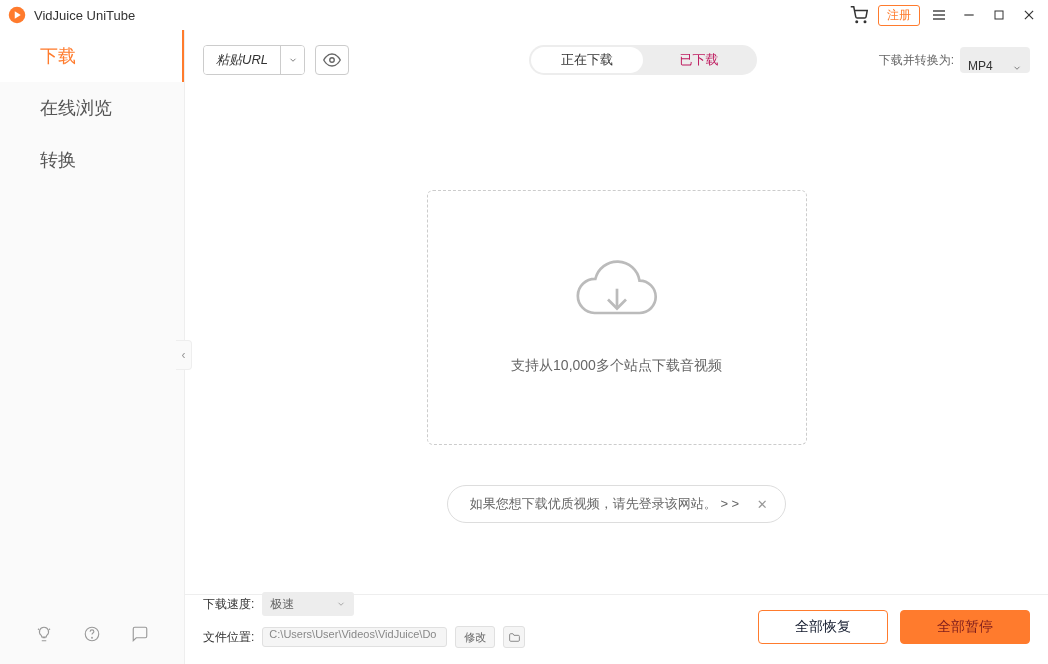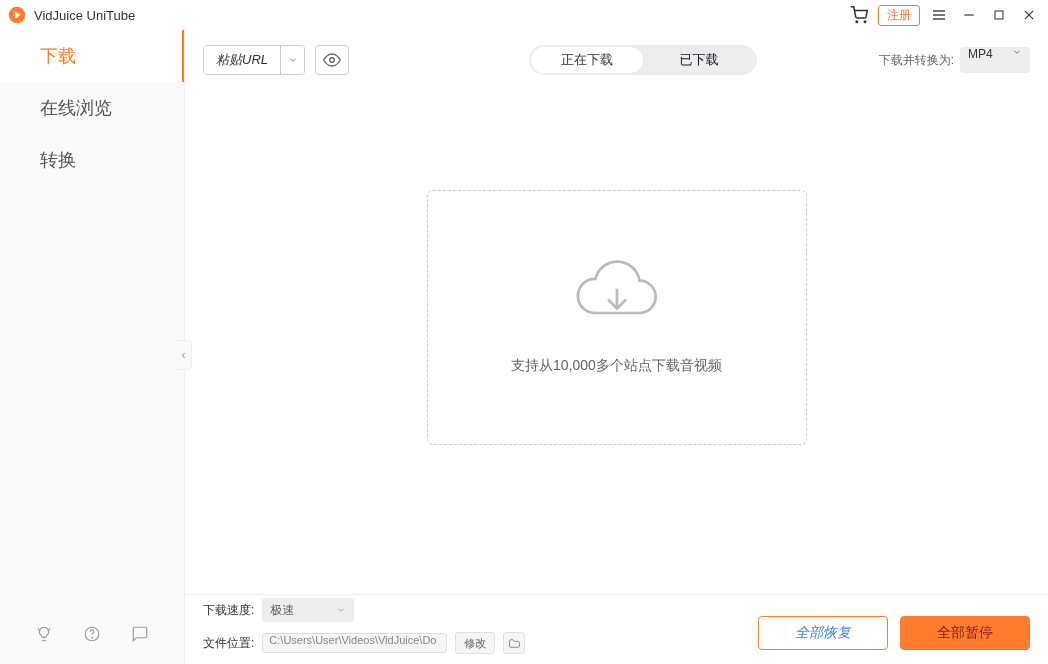--- a/index.html
+++ b/index.html
@@ -19,41 +19,41 @@
 .side-footer { margin-top: auto; height: 58px; display: flex; align-items: center; justify-content: space-around; padding: 0 20px; }
 .side-footer .icon { cursor: pointer; }
 .side-collapse { position: absolute; right: -8px; top: 310px; width: 16px; height: 30px; display: flex; align-items: center; justify-content: center; cursor: pointer; background: #fafafa; border: 1px solid #eee; border-left: none; border-radius: 0 4px 4px 0; font-size: 12px; color: #999; }
 .main { flex: 1; display: flex; flex-direction: column; }
 .toolbar { height: 60px; display: flex; align-items: center; padding: 0 18px; }
 .paste-group { display: flex; align-items: center; border: 1px solid #ccc; border-radius: 4px; height: 30px; overflow: hidden; }
 .paste-btn { padding: 0 12px; height: 28px; display: flex; align-items: center; font-size: 13px; color: #333; background: #fff; border: none; cursor: pointer; font-style: italic; }
 .paste-dd { width: 24px; height: 28px; border-left: 1px solid #ccc; display: flex; align-items: center; justify-content: center; cursor: pointer; background: #fff; }
 .eye-btn { margin-left: 10px; width: 34px; height: 30px; border: 1px solid #ccc; border-radius: 4px; display: flex; align-items: center; justify-content: center; cursor: pointer; background: #fff; }
 .tab-switch { margin-left: 180px; width: 228px; height: 30px; background: #ededed; border-radius: 16px; display: flex; align-items: center; padding: 2px; }
-.tab-btn { flex: 1; height: 26px; border-radius: 14px; display: flex; align-items: center; justify-content: center; font-size: 13px; color: #0f172a; cursor: pointer; }
+.tab-btn { flex: 1; height: 26px; border-radius: 14px; display: flex; align-items: center; justify-content: center; font-size: 13px; color: #be185d; cursor: pointer; }
 .tab-btn.active { background: #fff; color: #333; }
 .convert-area { margin-left: auto; display: flex; align-items: center; gap: 6px; }
 .convert-label { font-size: 12px; color: #666; }
-.convert-select { width: 70px; height: 26px; background: #ededed; border-radius: 4px; display: flex; align-items: flex-start; justify-content: space-between; padding: 0 8px; font-size: 12px; cursor: pointer; }
+.convert-select { width: 70px; height: 26px; background: #ededed; border-radius: 4px; display: flex; align-items: flex-end; justify-content: space-between; padding: 0 8px; font-size: 12px; cursor: pointer; }
 .content { flex: 1; display: flex; flex-direction: column; align-items: center; position: relative; }
 .dropzone { margin-top: 100px; width: 380px; height: 255px; border: 1.5px dashed #ccc; border-radius: 6px; display: flex; flex-direction: column; align-items: center; justify-content: center; }
 .drop-text { margin-top: 24px; font-size: 14px; color: #666; }
 .hint-pill { margin-top: 40px; height: 38px; border: 1px solid #ddd; border-radius: 20px; display: flex; align-items: center; padding: 0 14px 0 22px; gap: 14px; }
 .hint-text { font-size: 13px; color: #666; }
 .hint-close { width: 18px; height: 18px; display: flex; align-items: center; justify-content: center; cursor: pointer; color: #999; }
-.bottom-bar { border-top: 1px solid #eee; height: 70px; padding: 10px 18px; display: flex; align-items: flex-end; }
+.bottom-bar { border-top: 1px solid #eee; height: 70px; padding: 16px 18px; display: flex; align-items: flex-end; }
 .bottom-left { display: flex; flex-direction: column; gap: 10px; font-size: 12px; }
 .speed-row, .path-row { display: flex; align-items: center; gap: 8px; }
 .speed-select { width: 92px; height: 24px; background: #ededed; border-radius: 3px; display: flex; align-items: center; justify-content: space-between; padding: 0 8px; cursor: pointer; color: #666; }
 .path-input { width: 185px; height: 20px; background: #f5f5f5; border: 1px solid #e0e0e0; border-radius: 3px; padding: 0 6px; font-size: 11px; color: #888; overflow: hidden; white-space: nowrap; }
 .modify-btn { height: 22px; padding: 0 8px; border: 1px solid #e0e0e0; border-radius: 3px; background: #f5f5f5; font-size: 11px; color: #666; cursor: pointer; }
 .folder-btn { width: 22px; height: 22px; border: 1px solid #e0e0e0; border-radius: 3px; display: flex; align-items: center; justify-content: center; cursor: pointer; background: #f5f5f5; }
 .bottom-right { margin-left: auto; display: flex; gap: 12px; margin-bottom: 4px; }
 .big-btn { width: 130px; height: 34px; border-radius: 4px; font-size: 14px; display: flex; align-items: center; justify-content: center; cursor: pointer; }
-.btn-outline { border: 1px solid #ff7b2d; color: #3b82f6; background: #fff; font-style: italic; }
+.btn-outline { border: 1px solid #ff7b2d; color: #0f172a; background: #fff; }
 .btn-solid { background: #ff7b2d; color: #7f1d1d; border: 1px solid #ff7b2d; }
 </style>
 </head>
 <body>
 
 <div class="titlebar">
   <span class="logo-icon">
     <svg viewBox="0 0 24 24" width="18" height="18">
         <circle cx="12" cy="12" r="11" fill="#ff7b2d"></circle>
         <polygon points="9,7 17,12 9,17" fill="#fff"></polygon>
@@ -166,20 +166,24 @@
         <span>
           <svg width="90" height="70" viewBox="0 0 100 70" fill="none" stroke="#bbb" stroke-width="3">
             <path d="M75 55a18 18 0 0 0 0-36 25 25 0 0 0-49-2A15 15 0 0 0 25 55h50z"></path>
             <line x1="50" y1="28" x2="50" y2="48"></line>
             <polyline points="40 40 50 50 60 40"></polyline>
           </svg>
         </span>
         <div class="drop-text">支持从10,000多个站点下载音视频</div>
       </div>
 
+      <div class="hint-pill">
+        <span class="hint-text">如果您想下载优质视频，请先登录该网站。 &gt; &gt;</span>
+        <span class="hint-close">✕</span>
+      </div>
     </div>
 
     <div class="bottom-bar">
       <div class="bottom-left">
         <div class="speed-row">
           <span>下载速度:</span>
           <div class="speed-select">
             <span>极速</span>
             <svg width="10" height="10" viewBox="0 0 24 24" fill="none" stroke="#999" stroke-width="2">
                 <polyline points="6 9 12 15 18 9"></polyline>

